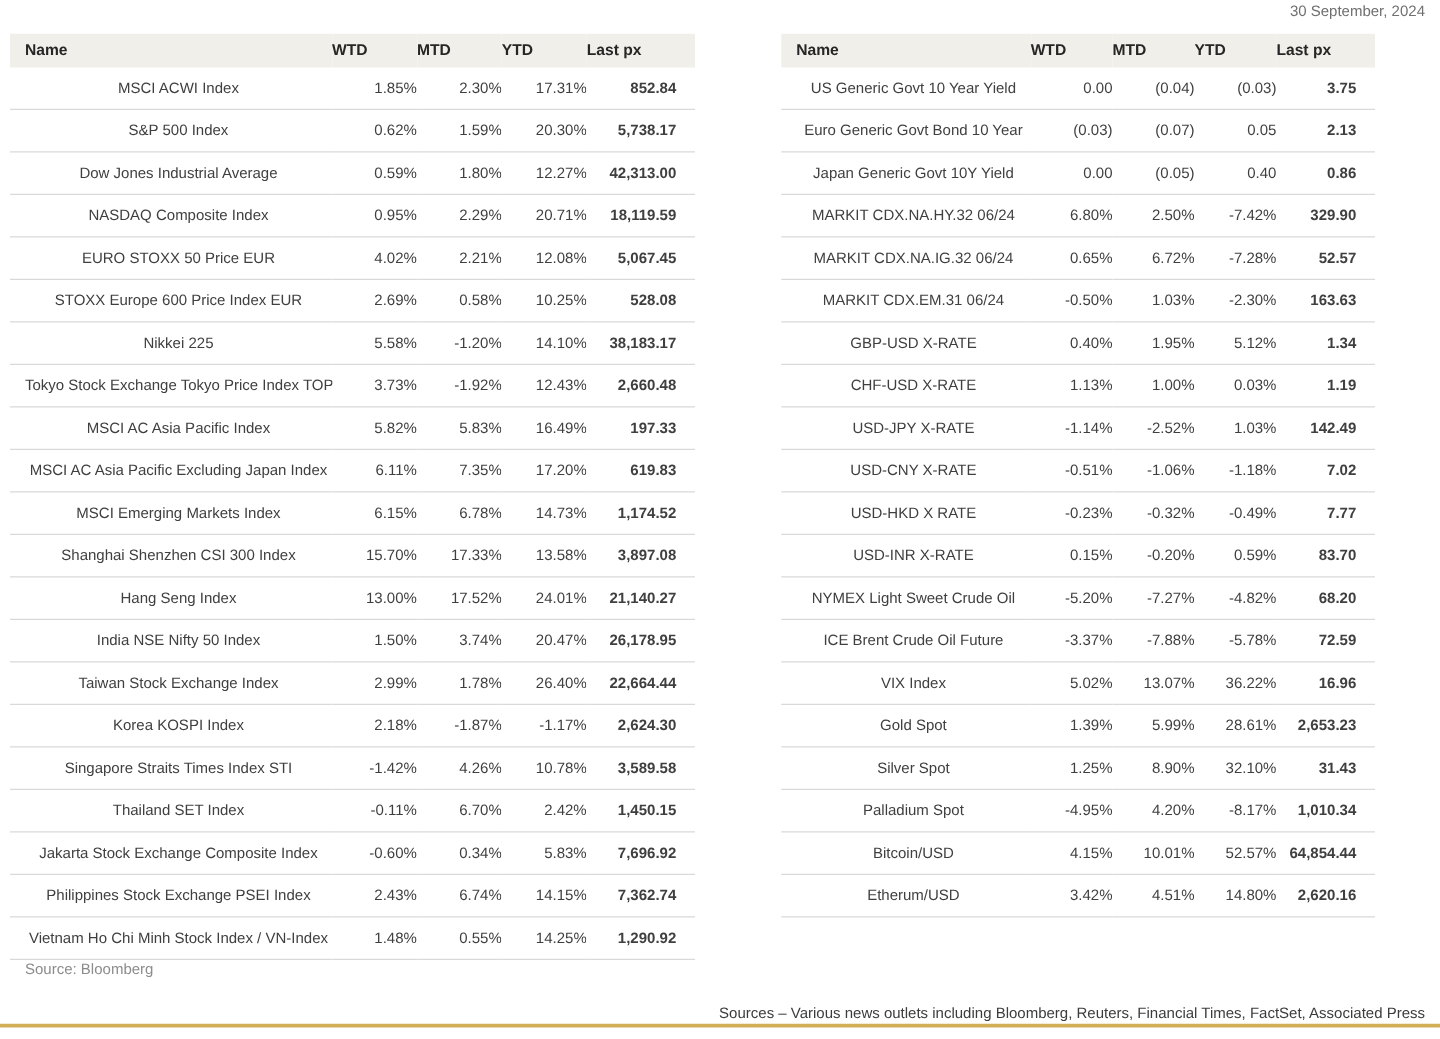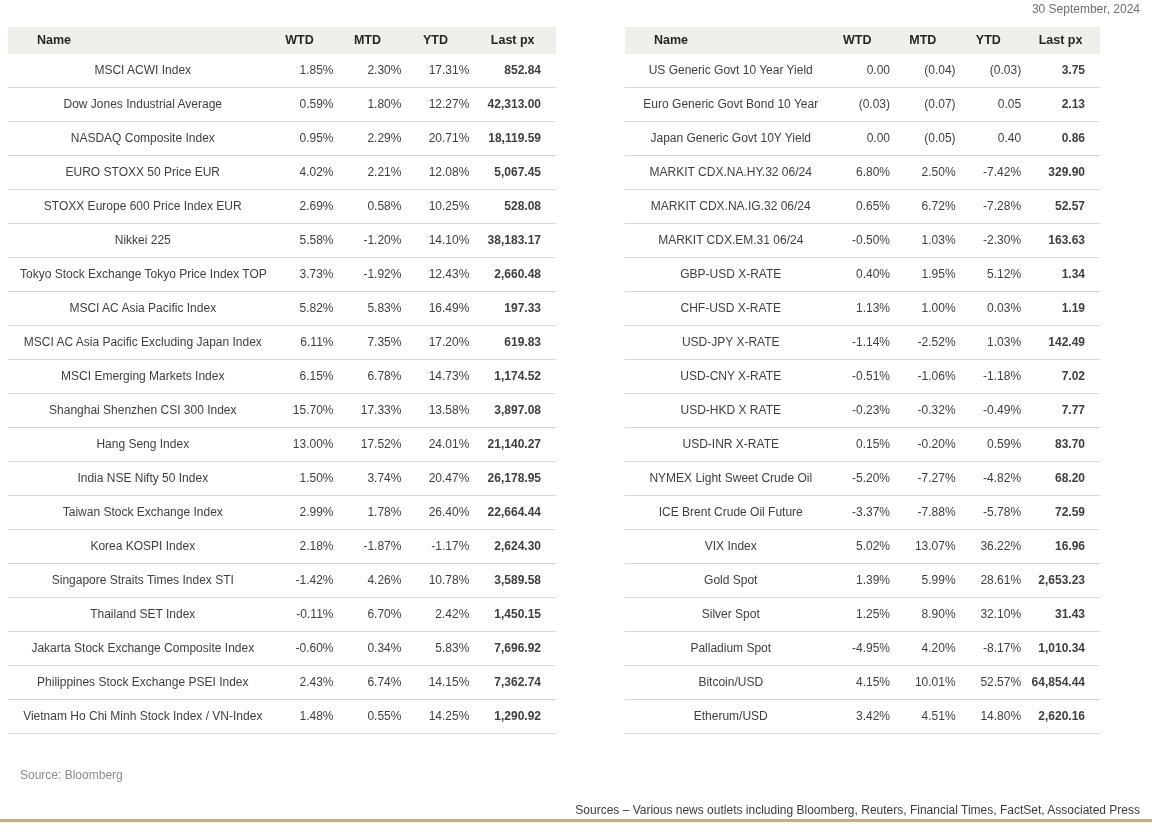--- a/index.html
+++ b/index.html
@@ -29,24 +29,24 @@
     width: 100%;
     border-collapse: collapse;
     table-layout: fixed;
   }
   table.mkt thead th {
     background: #f1efe9;
     color: #262626;
     font-size: 12.5px;
     font-weight: bold;
     padding: 6px 0 7px 0;
-    text-align: center;
+    text-align: left;
     white-space: nowrap;
   }
-  table.mkt thead th.name-col { text-align: left; padding-left: 29px; }
+  table.mkt thead th.name-col { text-align: left; padding-left: 12px; }
   table.mkt thead th.last-col { }
   table.mkt tbody td {
     color: #3f3f3f;
     font-size: 12px;
     line-height: 13px;
     padding: 10px 0;
     text-align: right;
     white-space: nowrap;
     overflow: hidden;
     border-bottom: 1px solid #d9d9d9;
@@ -112,20 +112,27 @@
       <tbody>
 
           <tr>
             <td class="name-col">MSCI ACWI Index</td>
             <td>1.85%</td>
             <td>2.30%</td>
             <td>17.31%</td>
             <td class="last-col">852.84</td>
           </tr>
 
+          <tr>
+            <td class="name-col">S&amp;P 500 Index</td>
+            <td>0.62%</td>
+            <td>1.59%</td>
+            <td>20.30%</td>
+            <td class="last-col">5,738.17</td>
+          </tr>
 
           <tr>
             <td class="name-col">Dow Jones Industrial Average</td>
             <td>0.59%</td>
             <td>1.80%</td>
             <td>12.27%</td>
             <td class="last-col">42,313.00</td>
           </tr>
 
           <tr>

